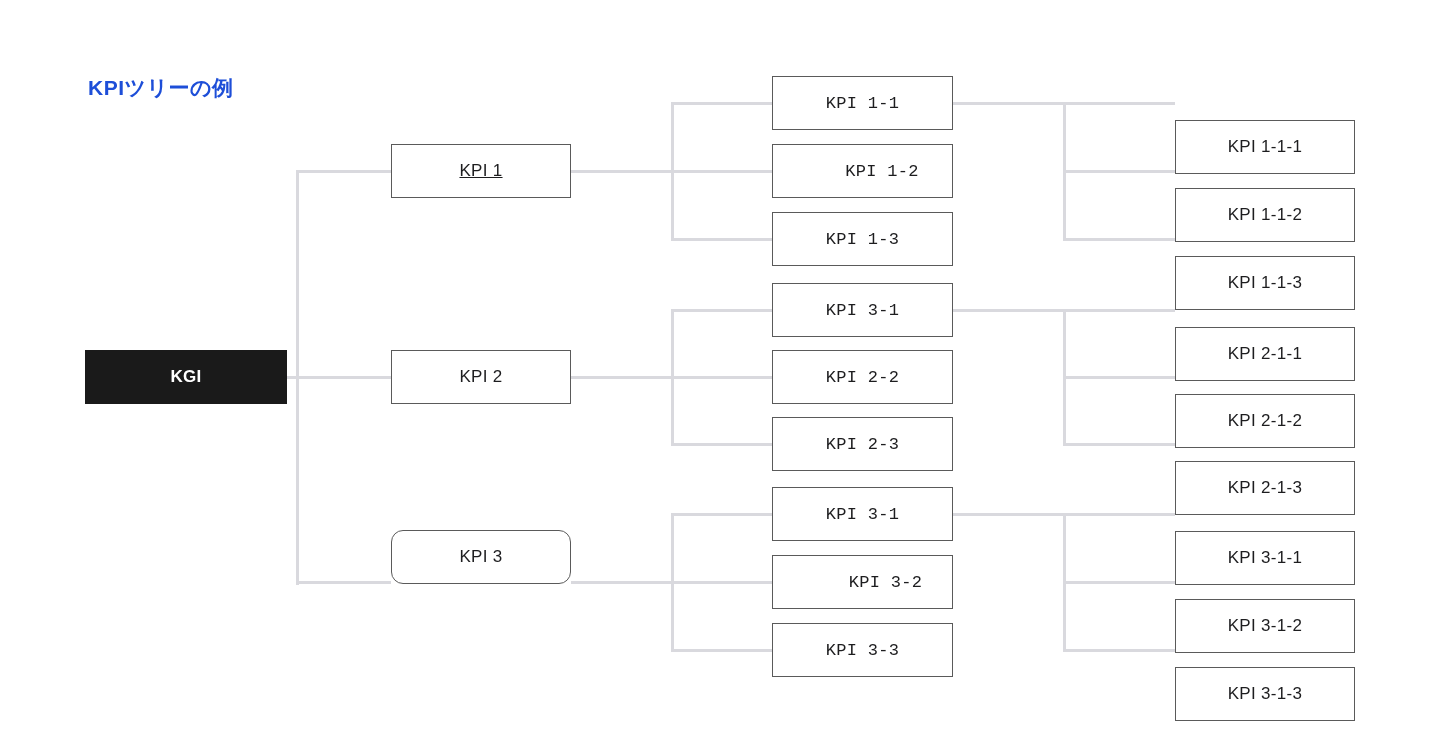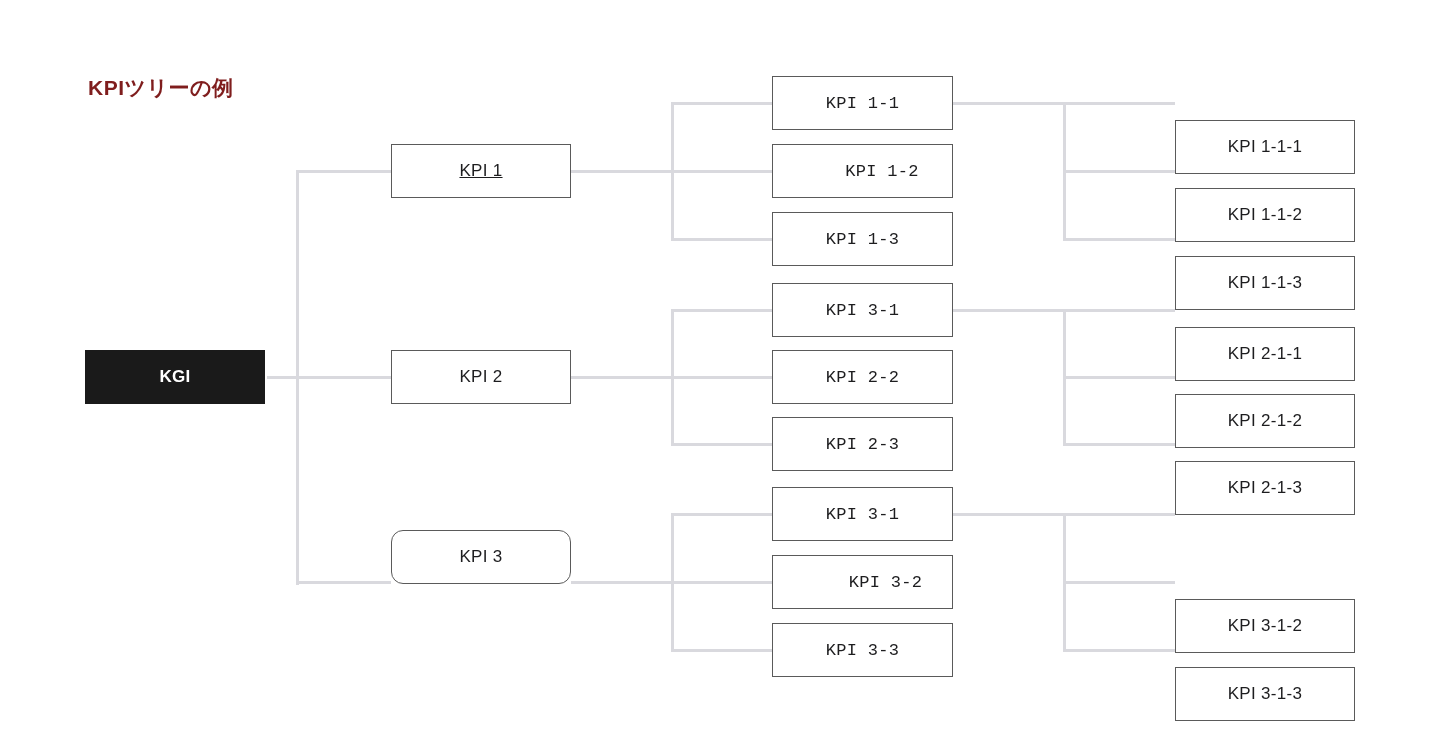--- a/index.html
+++ b/index.html
@@ -22,21 +22,21 @@
     height: 754px;
     background: var(--background);
     overflow: hidden;
   }
   .diagram-title {
     position: absolute;
     left: 88px;
     top: 74px;
     font-size: 21px;
     font-weight: 600;
-    color: #7f1d1d;
+    color: #1d4ed8;
     letter-spacing: 0.5px;
   }
   .line {
     position: absolute;
     background: var(--connector);
     z-index: 1;
   }
   .node {
     position: absolute;
     display: flex;
@@ -99,21 +99,21 @@
     <div class="line" style="left:1063px; top:308.5px; width:3px; height:137px;"></div>
     <div class="line" style="left:1063px; top:375.5px; width:112px; height:3px;"></div>
     <div class="line" style="left:1063px; top:442.5px; width:112px; height:3px;"></div>
 
     <div class="line" style="left:953px; top:512.5px; width:222px; height:3px;"></div>
     <div class="line" style="left:1063px; top:512.5px; width:3px; height:139px;"></div>
     <div class="line" style="left:1063px; top:580.5px; width:112px; height:3px;"></div>
     <div class="line" style="left:1063px; top:648.5px; width:112px; height:3px;"></div>
   </div>
 
-  <div class="node root" style="left:85px; top:350px; width:180px;">KGI</div>
+  <div class="node root" style="left:85px; top:350px; width:202px;">KGI</div>
 
   <div class="node col-1" style="top:144px;text-decoration:underline;">KPI 1</div>
   <div class="node col-1" style="top:350px;">KPI 2</div>
   <div class="node col-1" style="top:530px;border-radius:12px;">KPI 3</div>
 
   <div class="node col-2" style="top:76px;">KPI 1-1</div>
   <div class="node col-2" style="top:144px;padding-left:39px;">KPI 1-2</div>
   <div class="node col-2" style="top:212px;">KPI 1-3</div>
   <div class="node col-2" style="top:283px;">KPI 3-1</div>
   <div class="node col-2" style="top:350px;">KPI 2-2</div>
@@ -121,16 +121,17 @@
   <div class="node col-2" style="top:487px;">KPI 3-1</div>
   <div class="node col-2" style="top:555px;padding-left:46px;">KPI 3-2</div>
   <div class="node col-2" style="top:623px;">KPI 3-3</div>
 
   <div class="node col-3" style="top:76px;">KPI 1-1-1</div>
   <div class="node col-3" style="top:144px;">KPI 1-1-2</div>
   <div class="node col-3" style="top:212px;">KPI 1-1-3</div>
   <div class="node col-3" style="top:283px;">KPI 2-1-1</div>
   <div class="node col-3" style="top:350px;">KPI 2-1-2</div>
   <div class="node col-3" style="top:417px;">KPI 2-1-3</div>
+  <div class="node col-3" style="top:487px;">KPI 3-1-1</div>
   <div class="node col-3" style="top:555px;">KPI 3-1-2</div>
   <div class="node col-3" style="top:623px;text-align:center;">KPI 3-1-3</div>
 
 </div>
 
 </body></html>

